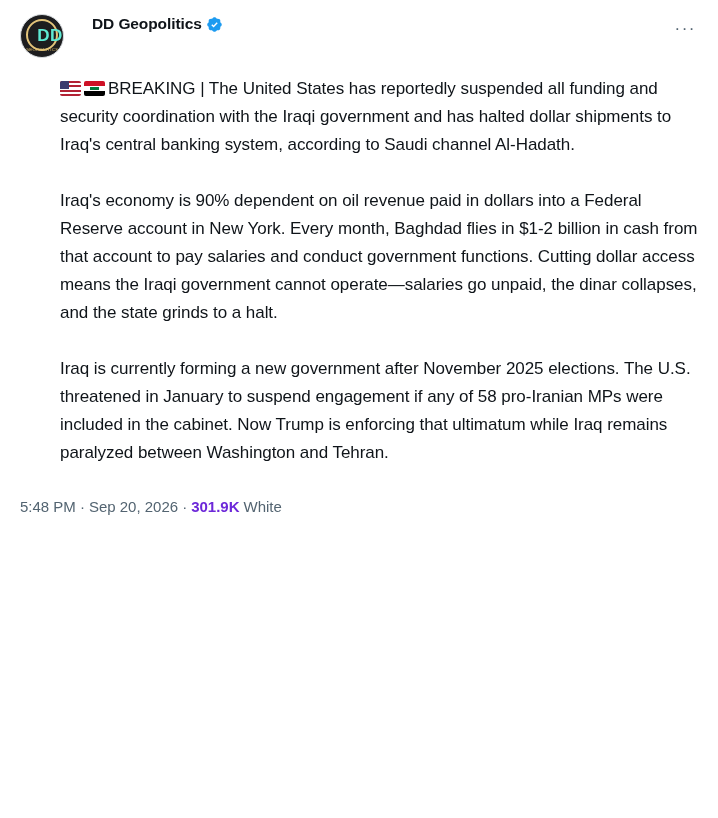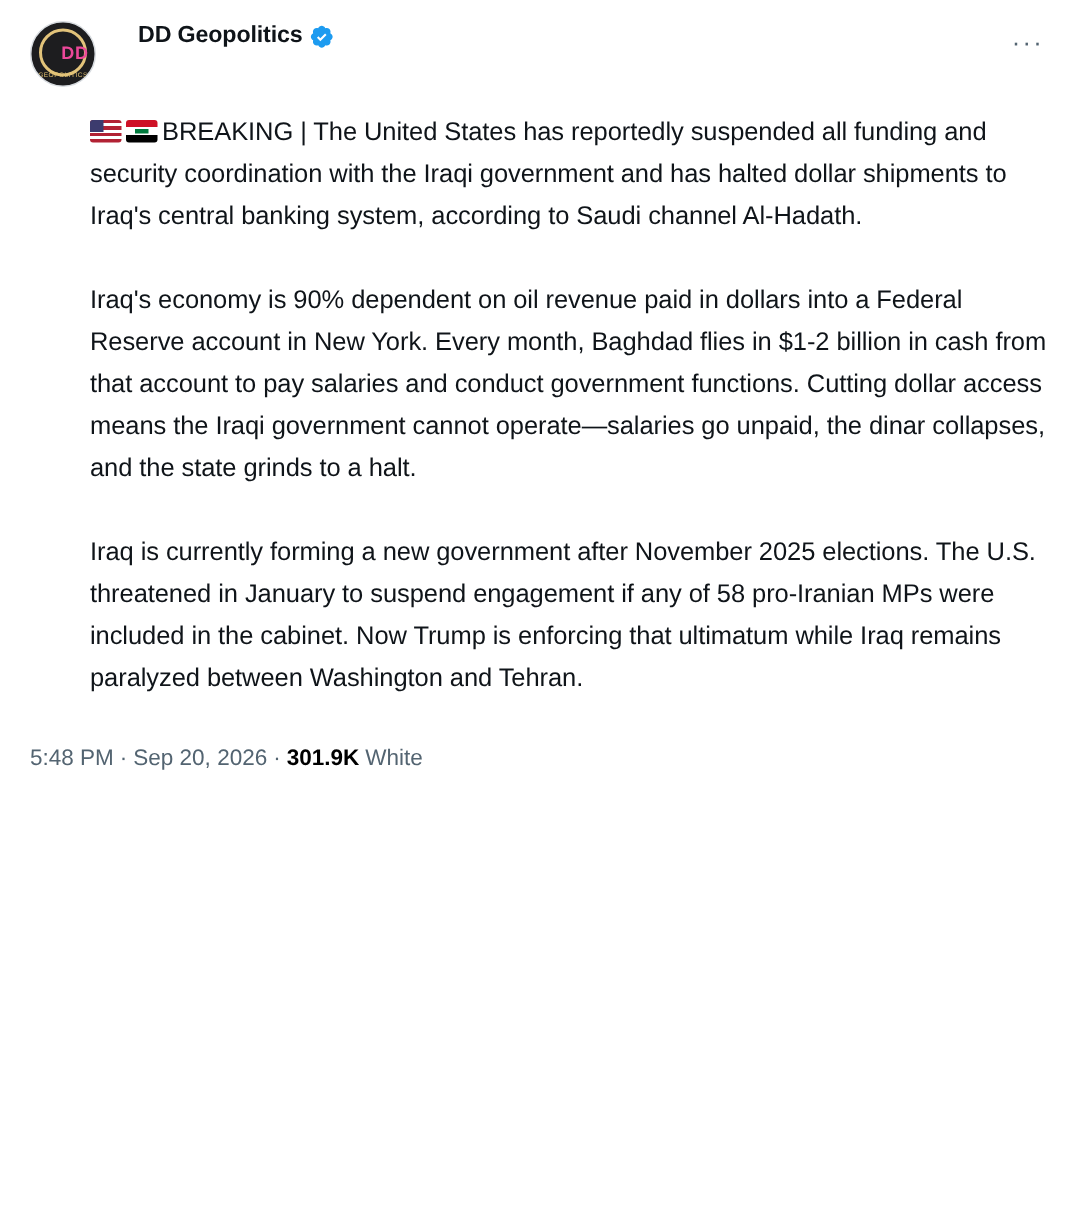--- a/index.html
+++ b/index.html
@@ -38,23 +38,23 @@
     position: absolute;
     left: 5px; top: 4px;
     width: 32px; height: 32px;
     border-radius: 50%;
     border: 2px solid #e2c37a;
     display: flex;
     align-items: center;
     justify-content: center;
   }
   .avatar-initials {
-    font-size: 12px;
+    font-size: 17px;
     font-weight: bold;
-    color: #ec4899;
+    color: #5eead4;
     letter-spacing: 0.5px;
     line-height: 1;
     margin-left: 16px;
   }
   .avatar-sub {
     position: absolute;
     left: 0; right: 0;
     bottom: 5px;
     text-align: center;
     font-size: 4.4px;
@@ -157,21 +157,21 @@
     display: flex;
     align-items: flex-end;
     flex-wrap: wrap;
     gap: 0;
   }
   .tweet-footer .dot {
     margin: 0 4px;
   }
   .views-count {
     font-weight: bold;
-    color: #000000;
+    color: #6d28d9;
   }
   .views-label {
     margin-left: 4px;
   }
 </style>
 </head>
 <body>
 
 <div class="tweet">
 

